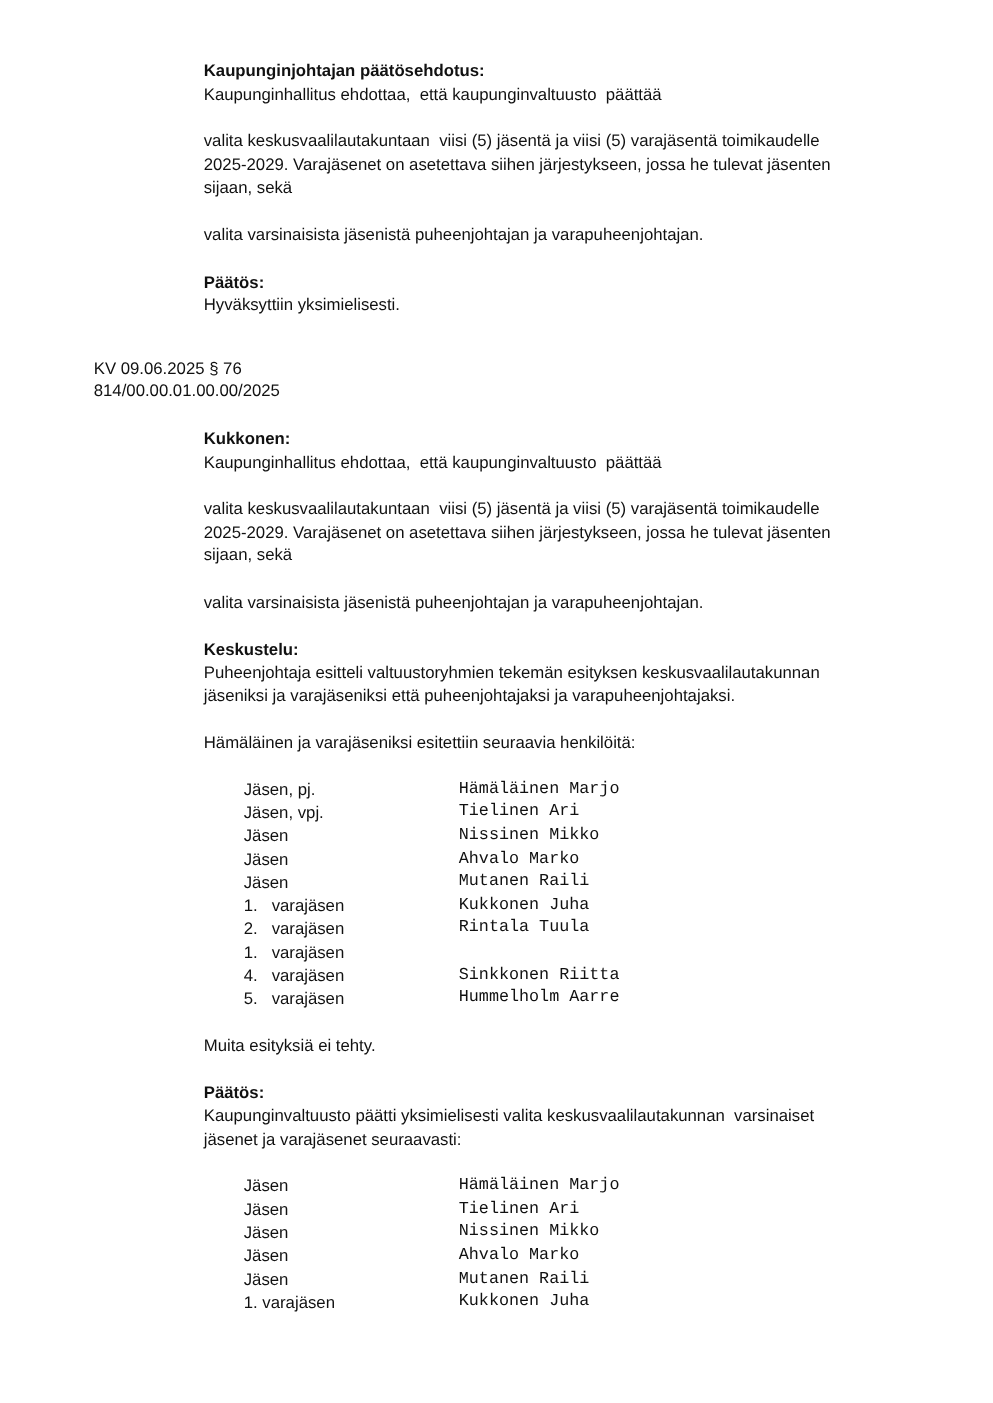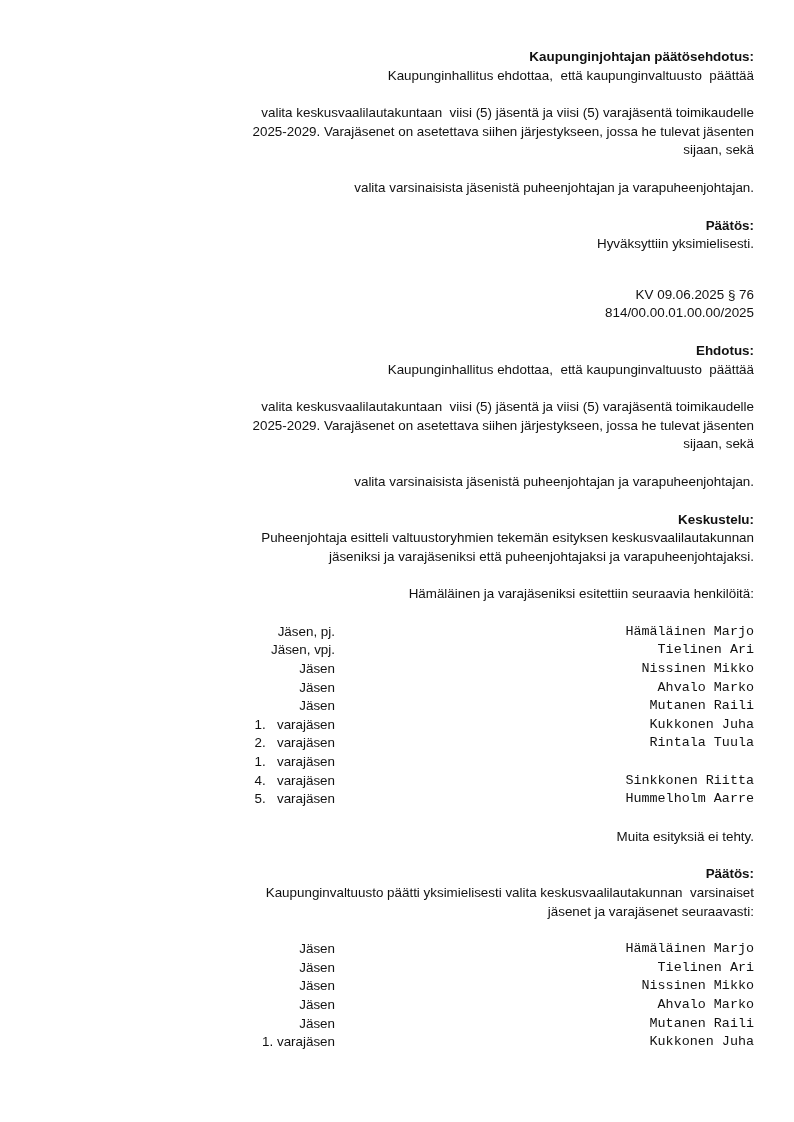--- a/index.html
+++ b/index.html
@@ -17,41 +17,41 @@
     font-size: 13.4px;
     line-height: 18.6px;
     overflow: hidden;
     box-sizing: border-box;
   }
   .content {
     padding: 48px 40px 0 75px;
   }
   .block {
     margin-bottom: 19px;
-    text-align: right;
   }
   .block.gap-xl {
     margin-bottom: 32px;
   }
   .indent {
     margin-left: 88px;
   }
   .line {
     white-space: pre;
   }
   .bold {
     font-weight: bold;
   }
   .row {
     display: flex;
     white-space: pre;
   }
   .row .role {
     flex: 0 0 172px;
     width: 172px;
+    margin-left: 32px;
   }
   .row .name {
     flex: 1 1 auto;
     font-family: Liberation Mono, monospace;
   }
 </style>
 </head>
 <body>
 
 <div class="page" style="background: rgb(255, 255, 255); color: rgb(17, 17, 17);">
@@ -75,21 +75,21 @@
         <div class="line">Hyväksyttiin yksimielisesti.</div>
       </div>
     </section>
 
     <section>
       <div class="block">
         <div class="line">KV 09.06.2025 § 76</div>
         <div class="line">814/00.00.01.00.00/2025</div>
       </div>
       <div class="block indent">
-        <div class="line bold">Ehdotus:</div>
+        <div class="line bold">Kukkonen:</div>
         <div class="line">Kaupunginhallitus ehdottaa,  että kaupunginvaltuusto  päättää</div>
       </div>
       <div class="block indent">
         <div class="line">valita keskusvaalilautakuntaan  viisi (5) jäsentä ja viisi (5) varajäsentä toimikaudelle</div>
         <div class="line">2025-2029. Varajäsenet on asetettava siihen järjestykseen, jossa he tulevat jäsenten</div>
         <div class="line">sijaan, sekä</div>
       </div>
       <div class="block indent">
         <div class="line">valita varsinaisista jäsenistä puheenjohtajan ja varapuheenjohtajan.</div>
       </div>

